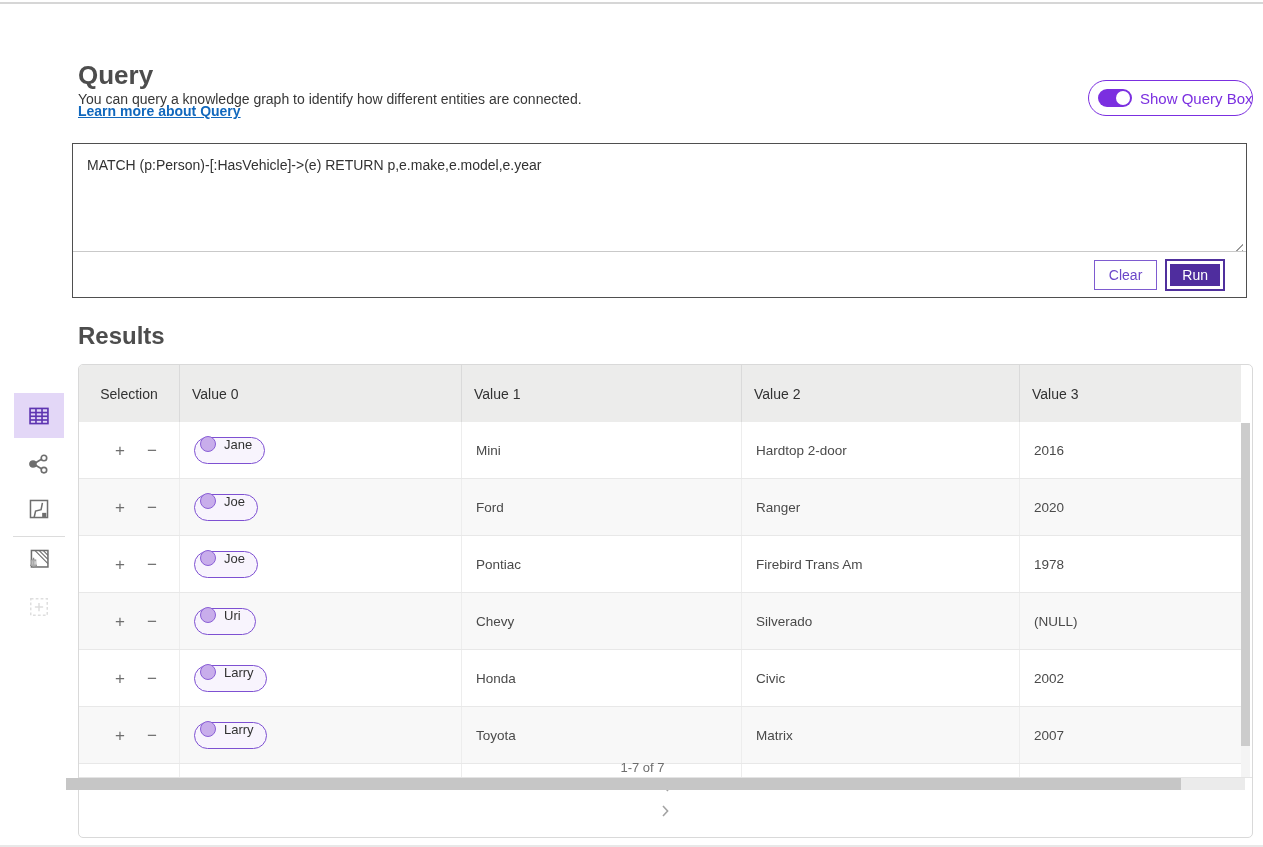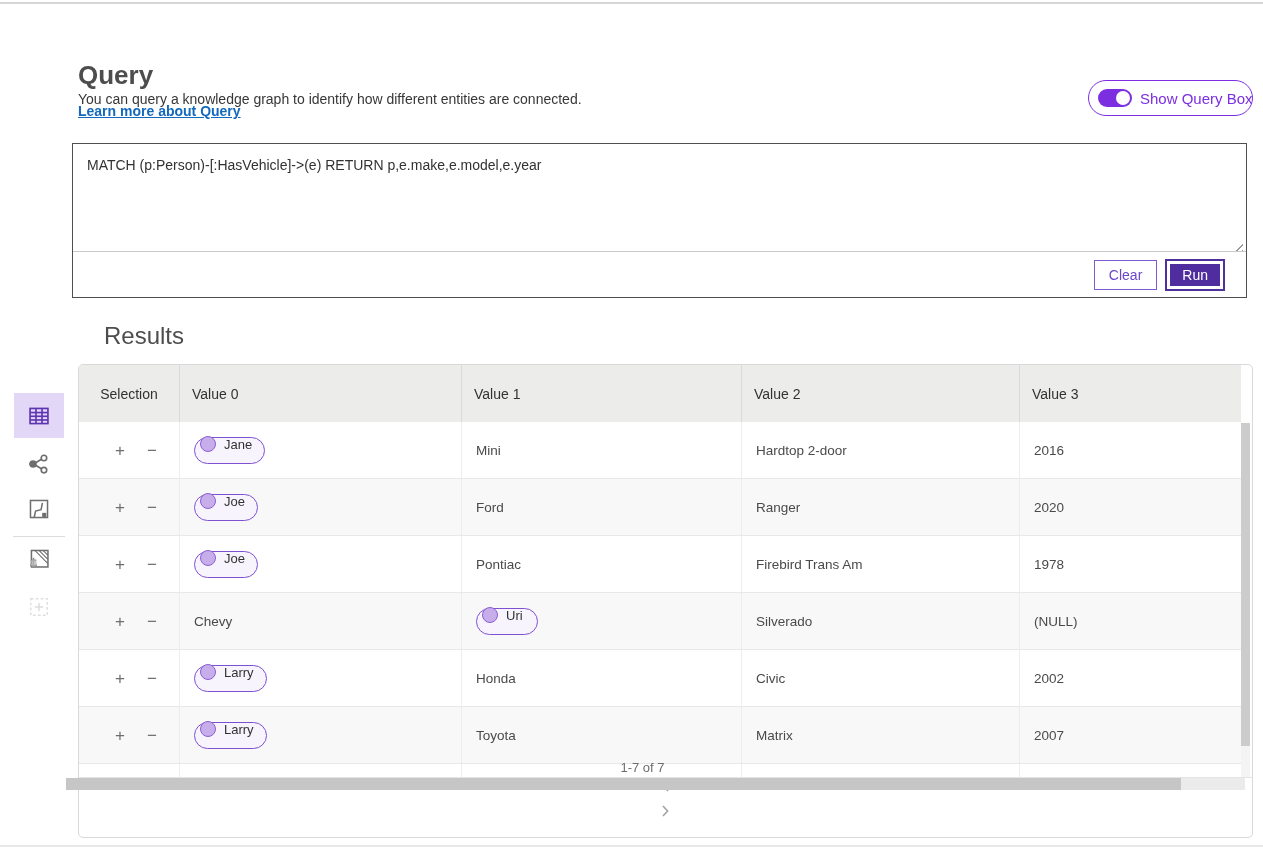--- a/index.html
+++ b/index.html
@@ -47,21 +47,21 @@
     clip-path: polygon(100% 0, 100% 100%, 0 100%); cursor:nwse-resize; }
   .qb-footer { position:absolute; left:0; bottom:0; width:1173px; height:46px;
     border-top:1px solid #c9c9c9; display:flex; align-items:center; justify-content:flex-end;
     gap:10px; padding-right:20px; }
   .btn-clear { height:30px; padding:0 14px; background:#fff; border:1px solid #7e5bd0;
     color:#6b46c9; font-size:14px; font-family:inherit; cursor:pointer; }
   .btn-run { height:28px; padding:0 12px; background:#4f2d9e; border:3px solid #ffffff;
     outline:2px solid #50309d; color:#ffffff; font-size:14px; font-family:inherit; cursor:pointer; margin-right:3px; }
 
   
-  .h-results { position:absolute; left:78px; top:322px; font-size:24px; font-weight:400; color:#4d4d4d;margin-left:26px; }
+  .h-results { position:absolute; left:78px; top:322px; font-size:24px; font-weight:700; color:#4d4d4d; }
 
   .table-card { position:absolute; left:78px; top:364px; width:1175px; height:474px;
     border:1px solid #d9d9d9; border-radius:5px; overflow:hidden; background:#fff; }
 
   .t-header { display:grid; grid-template-columns:100px 282px 280px 278px 222px;
     width:1162px; height:57px; background:#ececeb; }
   .t-hcell { display:flex; align-items:center; padding-left:12px; font-size:14px; color:#323232;
     border-left:1px solid #dadada; }
   .t-hcell:first-child { border-left:none; justify-content:center; padding-left:0; }
 
@@ -232,27 +232,27 @@
     <div class="t-cell">Pontiac</div>
     <div class="t-cell">Firebird Trans Am</div>
     <div class="t-cell">1978</div>
   </div>
 
   <div class="t-row">
     <div class="t-cell sel-cell">
       <button class="pm-btn">+</button>
       <button class="pm-btn">−</button>
     </div>
+    <div class="t-cell">
+      <span class="chip">
+        <span class="chip-dot"></span>
+        <span class="chip-label">Uri</span>
+      </span>
+    </div>
     <div class="t-cell">Chevy</div>
-    <div class="t-cell">
-      <span class="chip">
-        <span class="chip-dot"></span>
-        <span class="chip-label">Uri</span>
-      </span>
-    </div>
     <div class="t-cell">Silverado</div>
     <div class="t-cell">(NULL)</div>
   </div>
 
   <div class="t-row">
     <div class="t-cell sel-cell">
       <button class="pm-btn">+</button>
       <button class="pm-btn">−</button>
     </div>
     <div class="t-cell">

